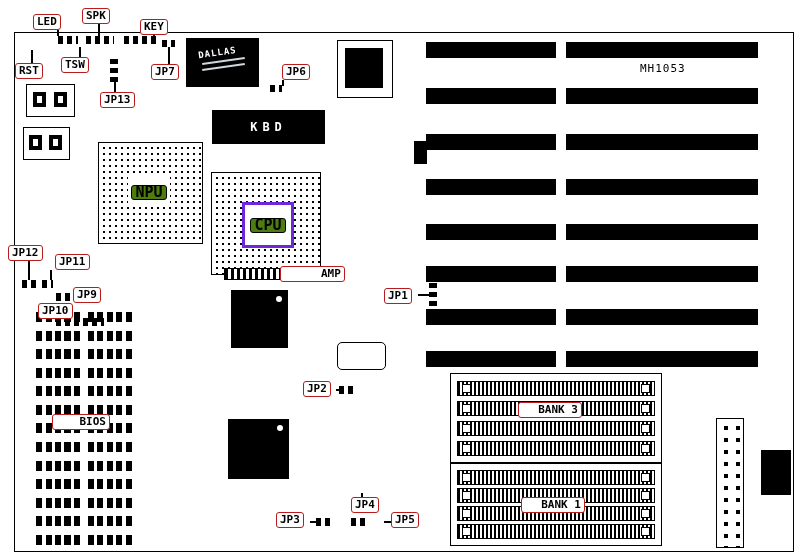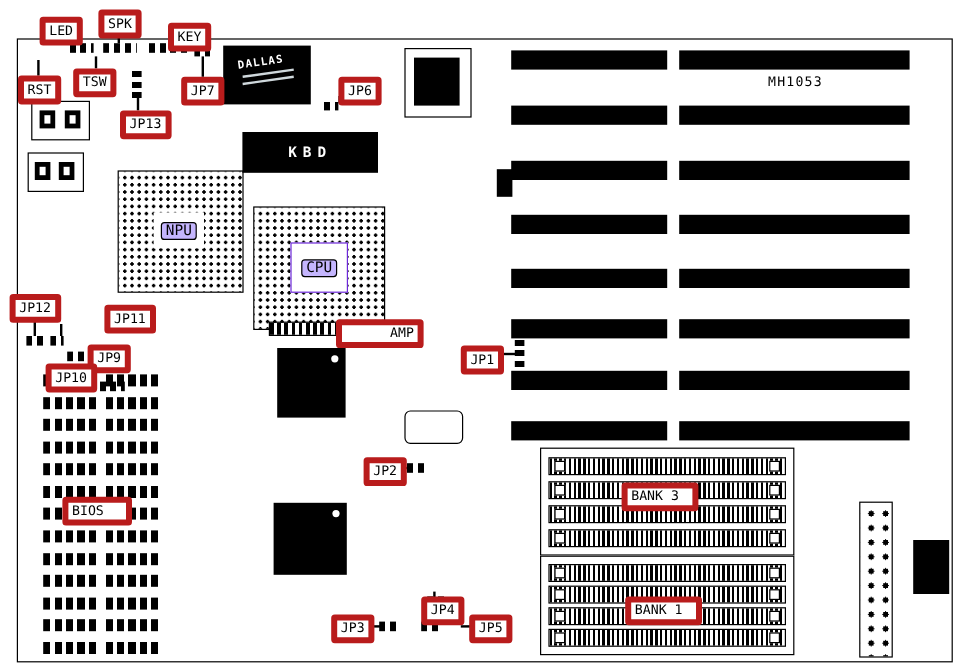--- a/index.html
+++ b/index.html
@@ -1,28 +1,28 @@
 <!DOCTYPE html>
 <html><head>
 <meta charset="utf-8">
 <style>
   html,body{margin:0;padding:0;background:#fff;}
   #board{position:relative;width:801px;height:557px;background:#fff;overflow:hidden;
          font-family:"DejaVu Sans Mono",monospace;}
   .outline{position:absolute;border:1px solid #000;background:#fff;}
   .slot{position:absolute;height:16px;background:#000;}
-  .lbl{position:absolute;box-sizing:border-box;border:5px solid #b91c1c;border-radius:3px;background:#fff;
-       font-weight:normal;font-size:11px;line-height:14px;padding:0 3px;text-align:left;z-index:30;white-space:nowrap;}
-  .tag{border:1px solid #000;border-radius:3px;background:#c4b5fd;font-weight:normal;font-size:12px;line-height:13px;padding:0 3px;}
+  .lbl{position:absolute;box-sizing:border-box;border:1px solid #b91c1c;border-radius:3px;background:#fff;
+       font-weight:bold;font-size:11px;line-height:14px;padding:0 3px;text-align:right;z-index:30;white-space:nowrap;}
+  .tag{border:1px solid #000;border-radius:3px;background:#4d7c0f;font-weight:bold;font-size:15px;line-height:13px;padding:0 3px;}
   .plain{position:absolute;font-size:11px;letter-spacing:1px;color:#000;z-index:6;}
   .pins-h{position:absolute;background:repeating-linear-gradient(90deg,#000 0px,#000 5px,transparent 5px,transparent 9px);z-index:7;}
   .pins-v{position:absolute;background:repeating-linear-gradient(0deg,#000 0px,#000 5px,transparent 5px,transparent 9px);z-index:7;}
   .leader{position:absolute;background:#000;z-index:6;}
   .blackbox{position:absolute;background:#000;color:#fff;display:flex;align-items:center;justify-content:center;
-            font-weight:bold;font-size:12px;letter-spacing:5px;z-index:4;}
+            font-weight:bold;font-size:12px;letter-spacing:5px;z-index:4;margin-left:10px;}
   .chip{position:absolute;background:#000;z-index:4;}
   .dot{position:absolute;top:6px;right:6px;width:6px;height:6px;border-radius:50%;background:#fff;}
   .pga{position:absolute;border:1px solid #000;background-color:#fff;
        background-image:radial-gradient(#000 1.2px,transparent 1.3px);background-size:6px 6px;background-position:2px 2px;z-index:3;}
   .pga-center{position:absolute;background:#fff;display:flex;align-items:center;justify-content:center;z-index:5;}
   .connbox{position:absolute;border:1px solid #000;background:#fff;z-index:4;}
   .hole{position:absolute;width:13px;height:15px;background:#fff;border:4px solid #000;box-sizing:border-box;}
   .cache{position:absolute;display:flex;gap:8px;z-index:3;}
   .cache-col{display:flex;flex-direction:column;justify-content:space-between;width:44px;}
   .dip{height:10px;background:repeating-linear-gradient(90deg,#000 0px,#000 6px,transparent 6px,transparent 9.5px);}
@@ -103,21 +103,21 @@
 
   <div class="lbl" style="left:33px;top:14px;">LED</div>
   <div class="lbl" style="left:82px;top:8px;">SPK</div>
   <div class="lbl" style="left:140px;top:19px;">KEY</div>
   <div class="lbl" style="left:15px;top:63px;">RST</div>
   <div class="lbl" style="left:61px;top:57px;">TSW</div>
   <div class="lbl" style="left:151px;top:64px;">JP7</div>
   <div class="lbl" style="left:100px;top:92px;">JP13</div>
   <div class="lbl" style="left:282px;top:64px;">JP6</div>
   <div class="lbl" style="left:8px;top:245px;">JP12</div>
-  <div class="lbl" style="left:55px;top:254px;margin-left:32px;">JP11</div>
+  <div class="lbl" style="left:55px;top:254px;">JP11</div>
   <div class="lbl" style="left:73px;top:287px;">JP9</div>
   <div class="lbl" style="left:38px;top:303px;">JP10</div>
   <div class="lbl" style="left:384px;top:288px;">JP1</div>
   <div class="lbl" style="left:303px;top:381px;">JP2</div>
   <div class="lbl" style="left:351px;top:497px;">JP4</div>
   <div class="lbl" style="left:276px;top:512px;">JP3</div>
   <div class="lbl" style="left:391px;top:512px;">JP5</div>
   <div class="lbl" style="left:52px;top:414px;width:58px;">BIOS</div>
   <div class="lbl" style="left:280px;top:266px;padding-left:40px;">AMP</div>
   <div class="lbl" style="left:518px;top:402px;width:64px;">BANK 3</div>
@@ -144,21 +144,21 @@
   <div class="blackbox" style="left:202px;top:110px;width:113px;height:34px;">KBD</div>
 
   <div class="chip" style="left:414px;top:141px;width:13px;height:23px;"></div>
 
   <div class="pga" style="left:98px;top:142px;width:103px;height:100px;"></div>
   <div class="pga-center" style="left:128px;top:177px;width:42px;height:30px;">
     <span class="tag">NPU</span>
   </div>
 
   <div class="pga" style="left:211px;top:172px;width:108px;height:101px;"></div>
-  <div class="pga-center" style="left:242px;top:202px;width:46px;height:40px;border:1px solid #6d28d9;">
+  <div class="pga-center" style="left:242px;top:202px;width:46px;height:40px;border:3px solid #6d28d9;">
     <span class="tag">CPU</span>
   </div>
 
   <div class="amp-strip" style="left:224px;top:268px;width:97px;height:12px;"></div>
 
   <div class="chip" style="left:231px;top:290px;width:57px;height:58px;">
     <div class="dot"></div>
   </div>
   <div class="chip" style="left:228px;top:419px;width:61px;height:60px;">
     <div class="dot"></div>

